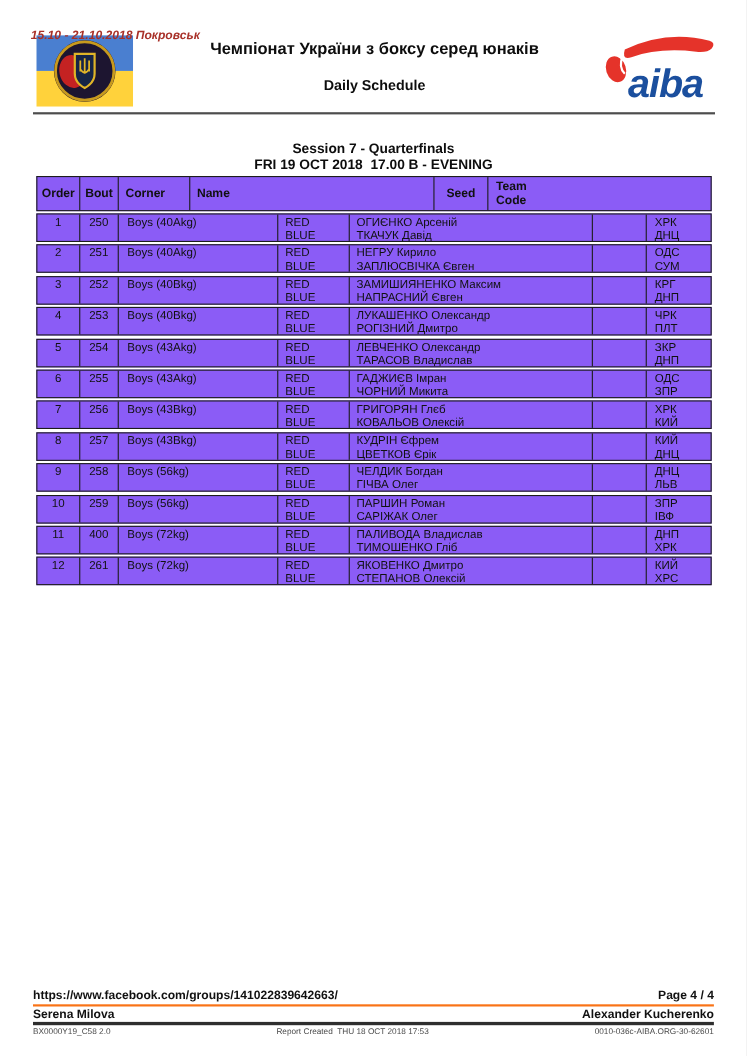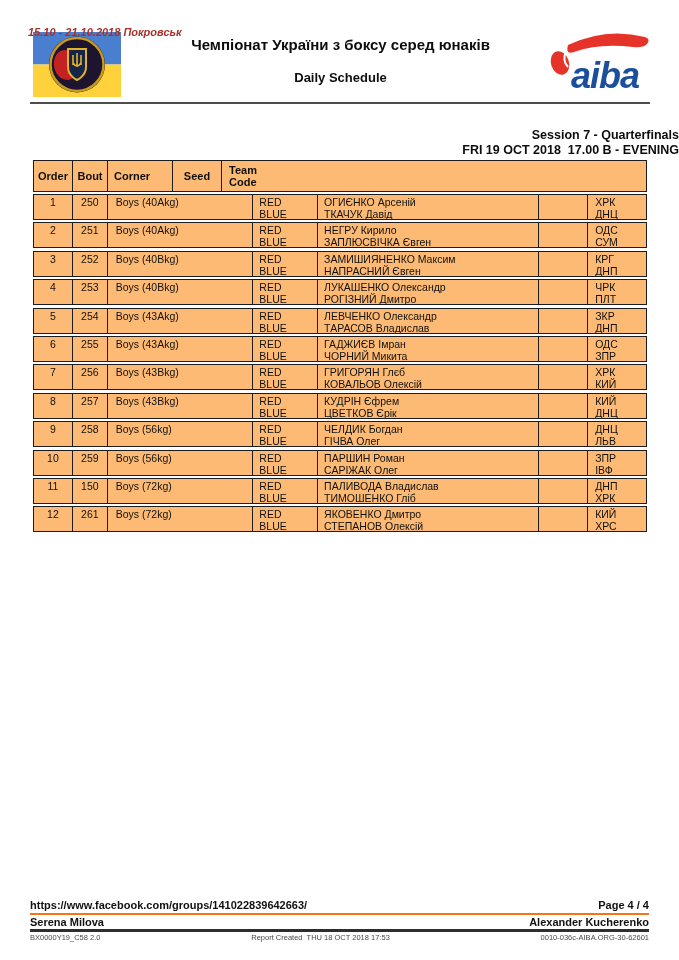--- a/index.html
+++ b/index.html
@@ -22,25 +22,25 @@
   .main-title { font-size:15px; font-weight:bold; color:#0d0d0d; }
   .subtitle { margin-top:17px; font-size:13px; font-weight:bold; color:#0d0d0d; }
   .aiba-logo { position:absolute; right:20px; top:25px; width:115px; height:72px; }
   .header-rule {
     position:absolute; left:30px; right:29px; top:102px;
     border:none; border-top:2px solid #4d4d4d;
   }
 
   
   .session-block { position:absolute; left:0; right:0; top:128px; text-align:center; }
-  .session-line { font-size:12.5px; font-weight:bold; line-height:15px; color:#0d0d0d;text-align:right; }
+  .session-line { font-size:12.5px; font-weight:bold; line-height:15px; color:#0d0d0d; }
 
   
   .bout-table { position:absolute; left:33px; top:160px; width:614px; }
-  .trow { display:flex; border:1px solid #1c1c1c; background:#fdba74; }
+  .trow { display:flex; border:1px solid #1c1c1c; background:#8b5cf6; }
   .cell { border-right:1px solid #1c1c1c; overflow:hidden; }
   .cell:last-child { border-right:none; }
   .c-order  { width:39px;  text-align:center; }
   .c-bout   { width:35px;  text-align:center; }
   .c-weight { width:146px; padding-left:8px; }
   .c-corner { width:65px;  padding-left:6px; }
   .c-name   { width:222px; padding-left:6px; }
   .c-seed   { width:49px;  text-align:left; }
   .c-team   { width:58px;  padding-left:7px; }
 
@@ -107,20 +107,21 @@
   <div class="session-block">
     <div class="session-line">Session 7 - Quarterfinals</div>
     <div class="session-line pre">FRI 19 OCT 2018  17.00 B - EVENING</div>
   </div>
 
   <div class="bout-table">
     <div class="trow thead">
       <div class="cell c-order">Order</div>
       <div class="cell c-bout">Bout</div>
       <div class="cell c-corner">Corner</div>
+      <div class="cell c-name">Name</div>
       <div class="cell c-seed">Seed</div>
       <div class="cell c-team">
           <span style="line-height: 12px;">Team<br>Code</span>
         </div>
     </div>
     <div id="rows-container">
   <div class="trow bout-row">
     <div class="cell c-order"><span>1</span></div>
     <div class="cell c-bout"><span>250</span></div>
     <div class="cell c-weight"><span>Boys (40Akg)</span></div>
@@ -335,21 +336,21 @@
       <div></div>
     </div>
     <div class="cell c-team">
       <div>ЗПР</div>
       <div>ІВФ</div>
     </div>
   </div>
 
   <div class="trow bout-row">
     <div class="cell c-order"><span>11</span></div>
-    <div class="cell c-bout"><span>150</span></div>
+    <div class="cell c-bout"><span>400</span></div>
     <div class="cell c-weight"><span>Boys (72kg)</span></div>
     <div class="cell c-corner">
       <div>RED</div>
       <div>BLUE</div>
     </div>
     <div class="cell c-name">
       <div>ПАЛИВОДА Владислав</div>
       <div>ТИМОШЕНКО Гліб</div>
     </div>
     <div class="cell c-seed">

